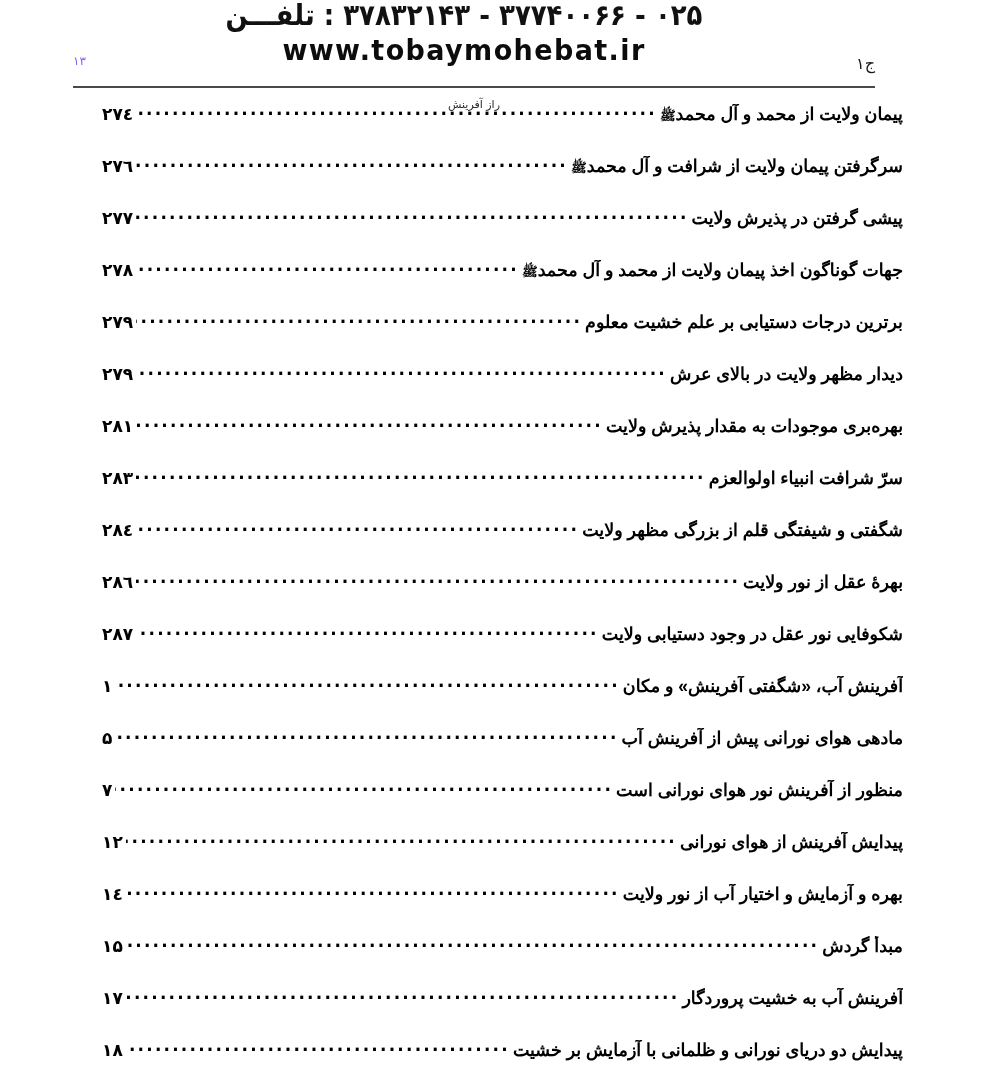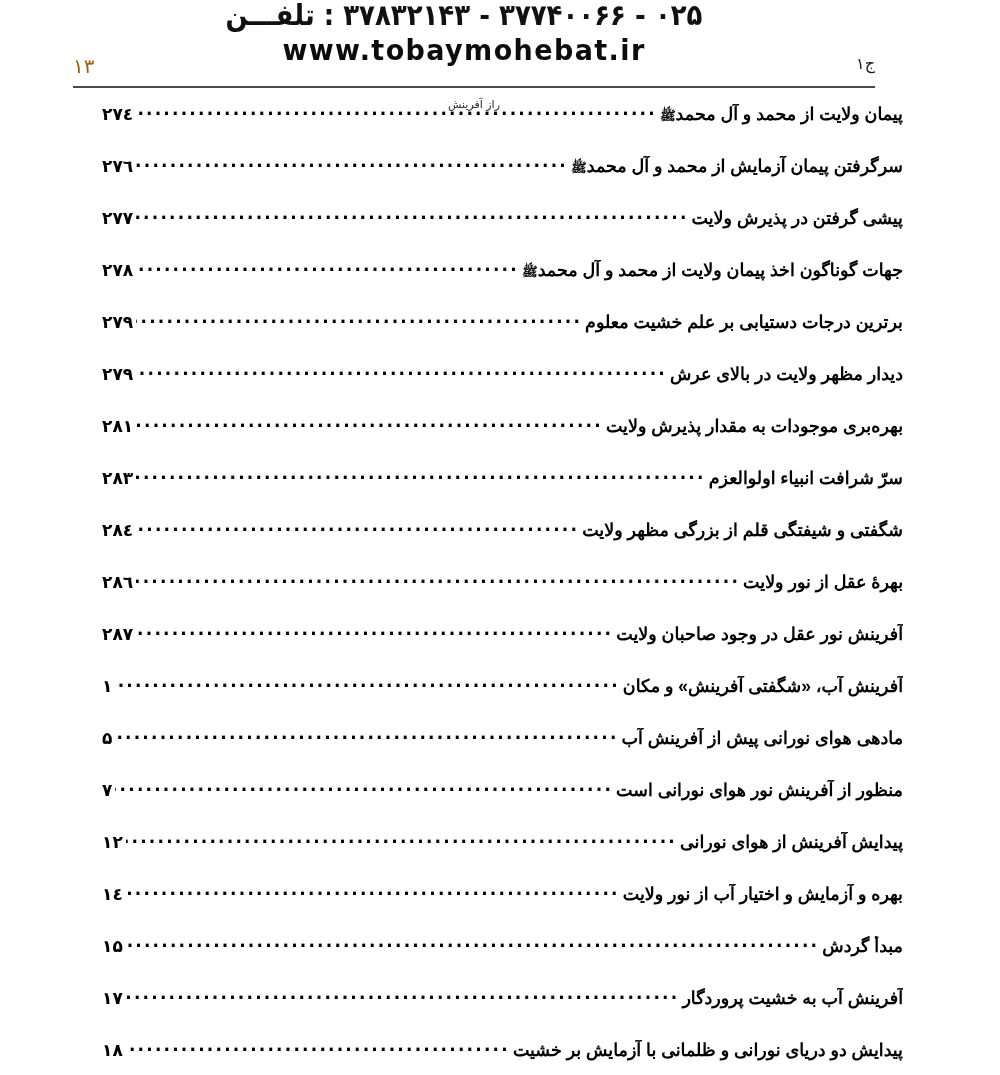--- a/index.html
+++ b/index.html
@@ -73,22 +73,22 @@
     font-size: 11px;
     color: #2b2b2b;
     white-space: nowrap;
     font-family: "DejaVu Sans", sans-serif;
     margin-top: 36px;
   }
   .rh-page {
     position: absolute;
     left: 0;
     top: 2px;
-    font-size: 20px;
-    color: #a16207;
+    font-size: 12px;
+    color: #8b5cf6;
     font-family: "DejaVu Sans", sans-serif;
   }
   .head-rule {
     position: absolute;
     top: 86px;
     left: 73px;
     width: 802px;
     height: 2px;
     background: #4a4a4a;
   }
@@ -175,21 +175,21 @@
 <div class="head-rule"></div>
 
 <div class="toc">
     <div class="toc-row">
       <span class="toc-title">پیمان ولایت از محمد و آل محمد</span>
       <span class="toc-hon">ﷺ</span>
       <span class="toc-leader"></span>
       <span class="toc-page">۲۷٤</span>
     </div>
     <div class="toc-row">
-      <span class="toc-title">سرگرفتن پیمان آزمایش از محمد و آل محمد</span>
+      <span class="toc-title">سرگرفتن پیمان ولایت از شرافت و آل محمد</span>
       <span class="toc-hon">ﷺ</span>
       <span class="toc-leader"></span>
       <span class="toc-page">۲۷٦</span>
     </div>
     <div class="toc-row">
       <span class="toc-title">پیشی گرفتن در پذیرش ولایت</span>
       <span class="toc-leader"></span>
       <span class="toc-page">۲۷۷</span>
     </div>
     <div class="toc-row">
@@ -222,21 +222,21 @@
       <span class="toc-title">شگفتی و شیفتگی قلم از بزرگی مظهر ولایت</span>
       <span class="toc-leader"></span>
       <span class="toc-page">۲۸٤</span>
     </div>
     <div class="toc-row">
       <span class="toc-title">بهرۀ عقل از نور ولایت</span>
       <span class="toc-leader"></span>
       <span class="toc-page">۲۸٦</span>
     </div>
     <div class="toc-row">
-      <span class="toc-title">آفرینش نور عقل در وجود صاحبان ولایت</span>
+      <span class="toc-title">شکوفایی نور عقل در وجود دستیابی ولایت</span>
       <span class="toc-leader"></span>
       <span class="toc-page">۲۸۷</span>
     </div>
     <div class="toc-row">
       <span class="toc-title">آفرینش آب، «شگفتی آفرینش» و مکان</span>
       <span class="toc-leader"></span>
       <span class="toc-page">۱</span>
     </div>
     <div class="toc-row">
       <span class="toc-title">مادهی هوای نورانی پیش از آفرینش آب</span>

